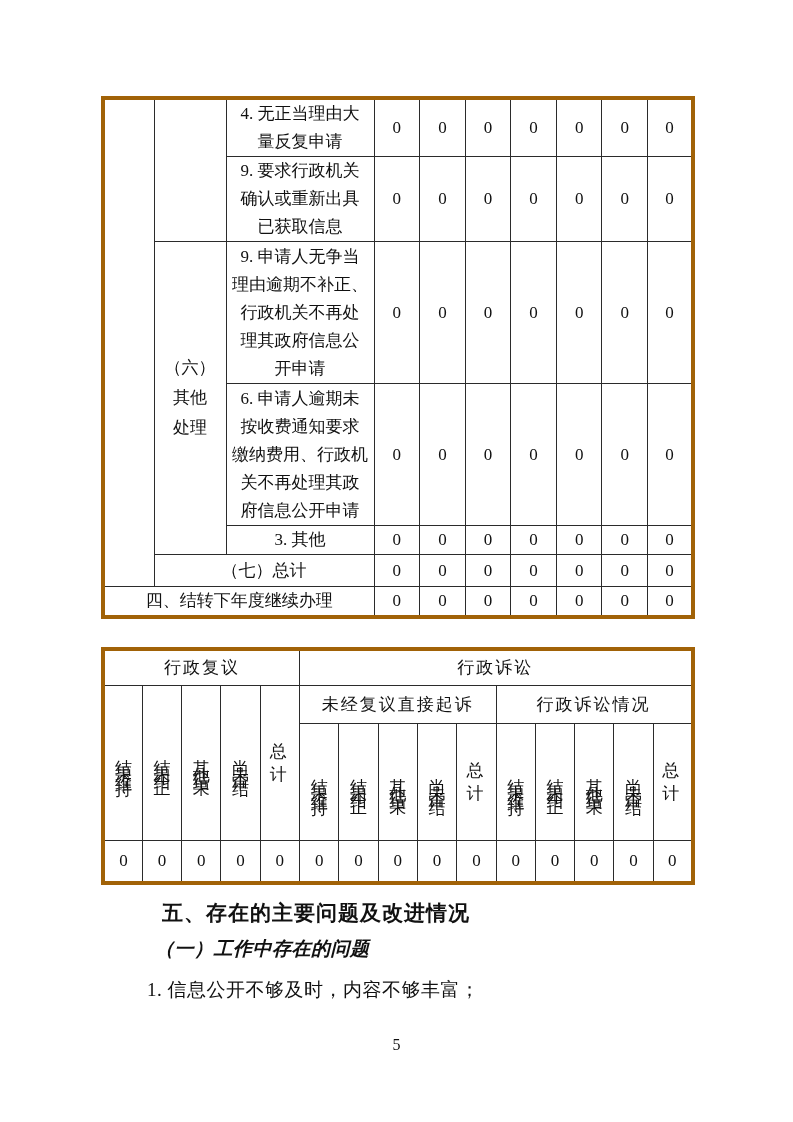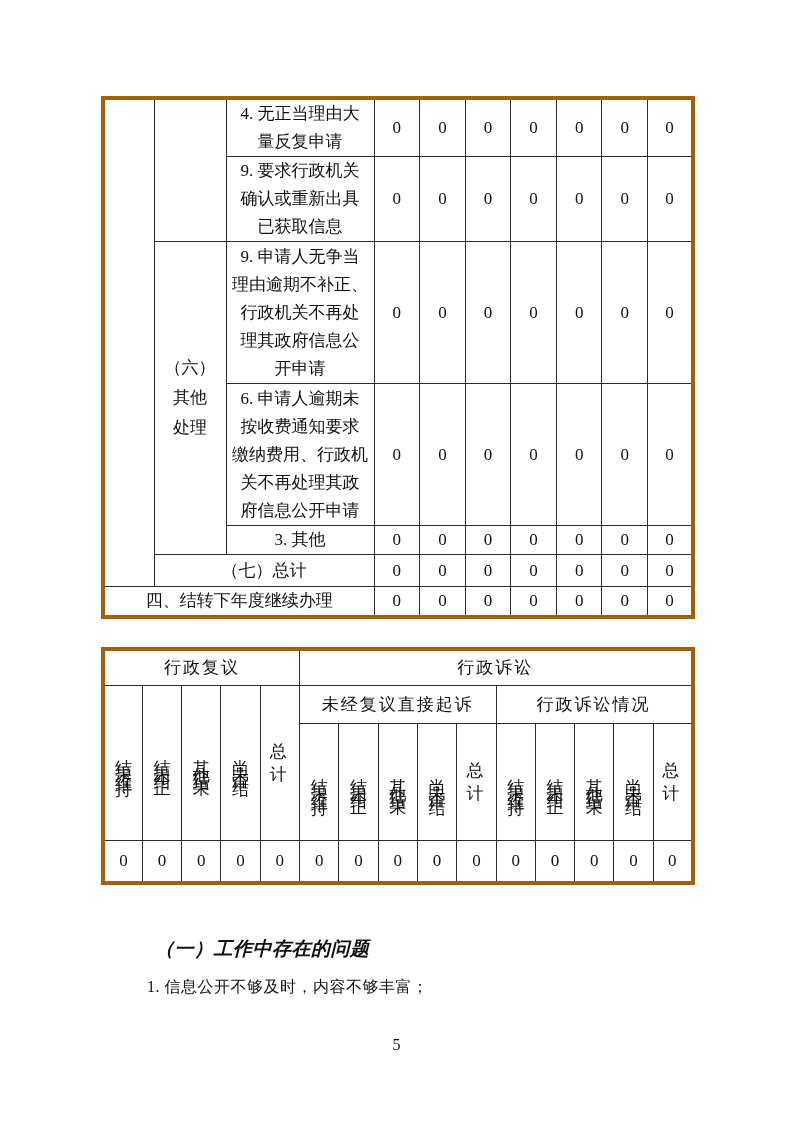--- a/index.html
+++ b/index.html
@@ -17,21 +17,21 @@
   .gh{letter-spacing:2px;}
   .hh{letter-spacing:3px;}
   .v{writing-mode:vertical-rl;text-orientation:upright;letter-spacing:7px;
      line-height:1;display:inline-block;font-size:17px;}
   .h-black{position:absolute;font-family:"Liberation Sans","DejaVu Sans",sans-serif;
      font-weight:bold;font-size:21px;letter-spacing:1px;white-space:nowrap;}
   .h4{left:162px;top:617px;}
   .h5{left:162px;top:899px;}
   .sub{position:absolute;left:155px;top:936px;font-weight:bold;font-size:19px;
        letter-spacing:0.5px;white-space:nowrap;font-style:italic;}
-  .bodyline{position:absolute;left:147px;top:977px;font-size:16px;
+  .bodyline{position:absolute;left:147px;top:977px;font-size:19px;
        letter-spacing:0.5px;white-space:nowrap;}
   .pnum{position:absolute;left:0;right:0;top:1036px;text-align:center;font-size:16px;}
 </style>
 </head>
 <body>
 
 <div class="page">
 
   <table class="t1">
     <colgroup>
@@ -194,17 +194,18 @@
       <td class="val">0</td>
       <td class="val">0</td>
       <td class="val">0</td>
       <td class="val">0</td>
       <td class="val">0</td>
       <td class="val">0</td>
     </tr>
   </tbody>
     </table>
 
+  <div class="h-black h5">五、存在的主要问题及改进情况</div>
   <div class="sub">（一）工作中存在的问题</div>
   <div class="bodyline">1. 信息公开不够及时，内容不够丰富；</div>
 
   <div class="pnum">5</div>
 </div>
 
 </body></html>

